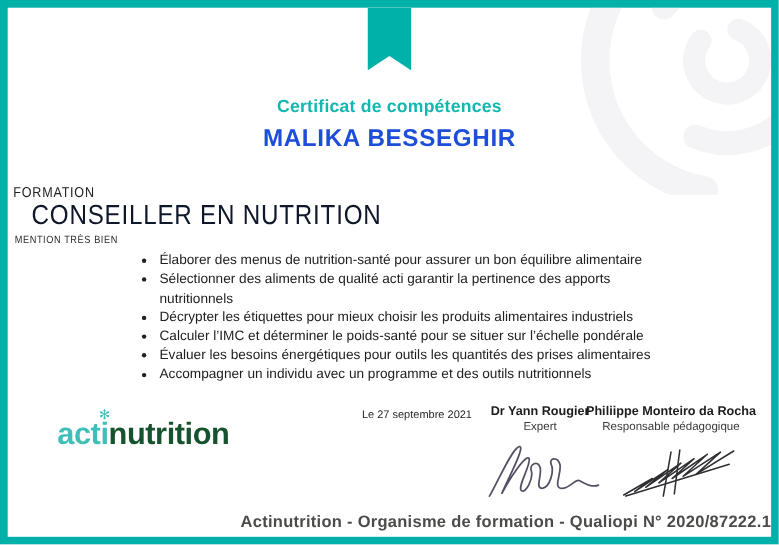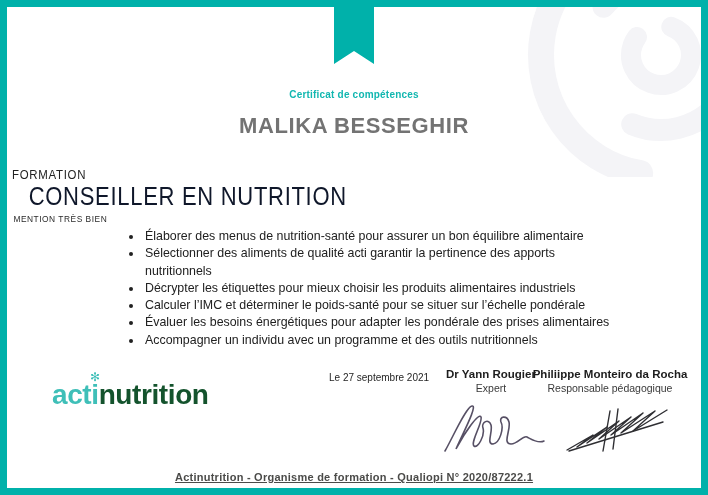--- a/index.html
+++ b/index.html
@@ -24,30 +24,30 @@
   
   .ribbon{
     position:absolute; top:0; left:327px;
     width:40px; height:57px;
     background:#00b1aa;
     clip-path:polygon(0 0,100% 0,100% 100%,50% calc(100% - 13px),0 100%);
   }
   .badge{
     position:absolute; top:82px; left:0; width:100%;
     text-align:center;
-    font-size:10px; font-weight:700;
+    font-size:16px; font-weight:700;
     color:#12b7b0;
     letter-spacing:.2px;
   }
   .recipient{
     position:absolute; top:106px; left:0; width:100%;
     text-align:center;
     font-size:22px; font-weight:700;
     letter-spacing:.6px;
-    color:#737373;
+    color:#1d4ed8;
   }
   .formation-label{
     position:absolute; top:160px; left:0; width:100%;
     font-size:13px; font-weight:400;
     letter-spacing:.8px; color:#222;
   }
   .formation-title{
     position:absolute; top:175px; left:0; width:100%;
     text-align:left; font-size:25px; font-weight:400;
     letter-spacing:.8px; color:#0f172a;
@@ -84,24 +84,23 @@
   .signer{position:absolute; top:361px; text-align:center;}
   .signer .name{font-size:11.5px; font-weight:700; color:#1d1d1d; white-space:nowrap;}
   .signer .role{font-size:10.5px; color:#3a3a3a; margin-top:2px;}
   .signer1{left:430px; width:108px;}
   .signer2{left:522px; width:162px;}
   .sig{position:absolute;}
   .sig1{left:432px; top:392px;}
   .sig2{left:556px; top:398px;}
   .legal{
     position:absolute; left:0; bottom:5px; width:100%;
-    text-align:center;
-    font-size:11px; font-weight:700; letter-spacing:.25px;
+    text-align:right;
+    font-size:15px; font-weight:700; letter-spacing:.25px;
     color:#4b4b49;
-    text-decoration:underline;
   }
 </style>
 </head>
 <body>
 
 <div class="page">
 
   <svg class="swirl" viewBox="0 0 180 170">
     <g fill="none" stroke="#f4f4f7" stroke-linecap="round">
       <circle cx="140" cy="48" r="30" stroke-width="20" stroke-dasharray="150 39" transform="rotate(-70 140 48)"></circle>
@@ -123,21 +122,21 @@
   </div>
   <div class="formation-mention">
     <span class="condensed">MENTION TRÈS BIEN</span>
   </div>
 
   <ul class="competencies">
     <li>Élaborer des menus de nutrition-santé pour assurer un bon équilibre alimentaire</li>
     <li>Sélectionner des aliments de qualité acti garantir la pertinence des apports nutritionnels</li>
     <li>Décrypter les étiquettes pour mieux choisir les produits alimentaires industriels</li>
     <li>Calculer l’IMC et déterminer le poids-santé pour se situer sur l’échelle pondérale</li>
-    <li>Évaluer les besoins énergétiques pour adapter les pondérale des prises alimentaires</li>
+    <li>Évaluer les besoins énergétiques pour outils les quantités des prises alimentaires</li>
     <li>Accompagner un individu avec un programme et des outils nutritionnels</li>
   </ul>
 
   <div class="logo">
     <span class="flower">✻</span><span class="p1">acti</span><span class="p2">nutrition</span>
   </div>
 
   <div class="date">Le 27 septembre 2021</div>
 
   <div class="signer signer2">

